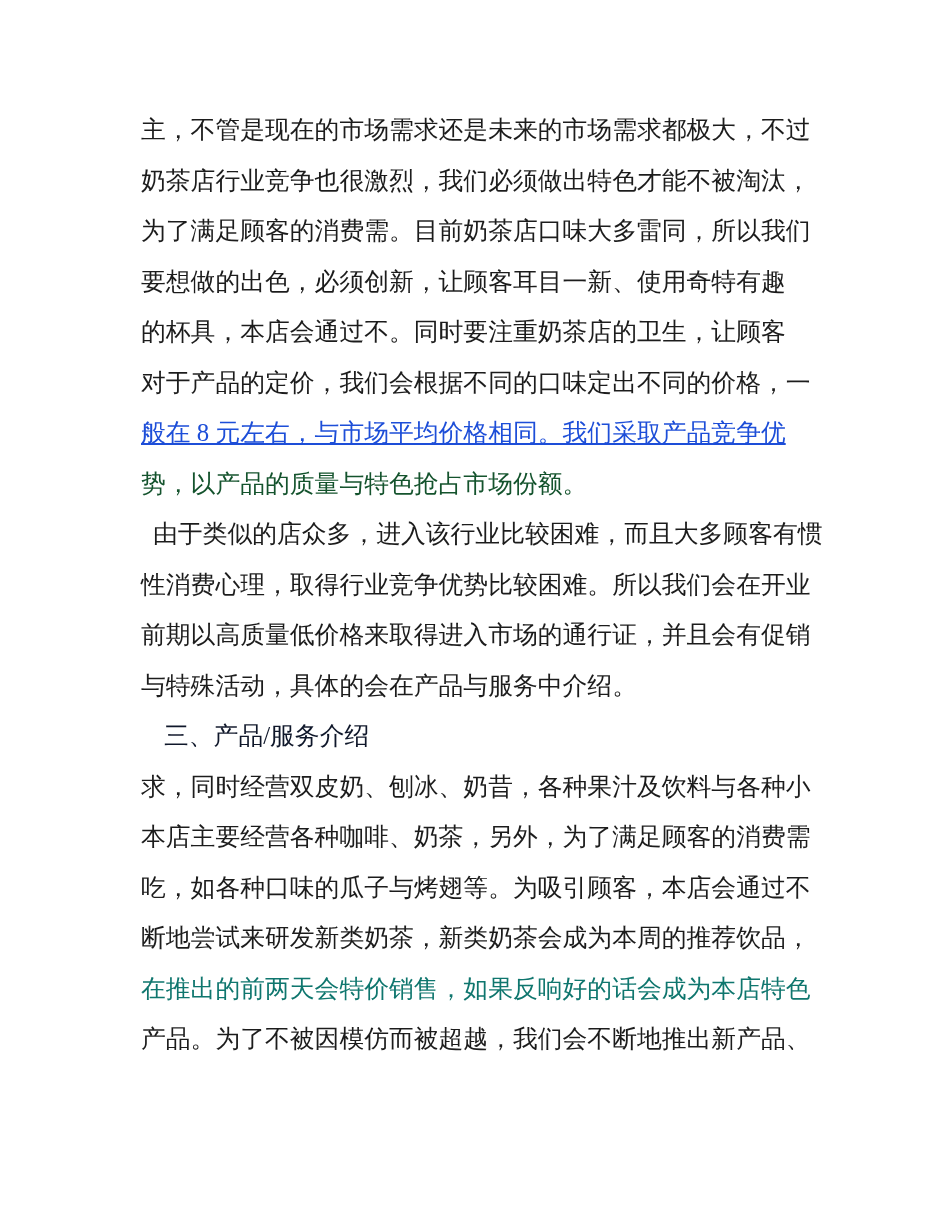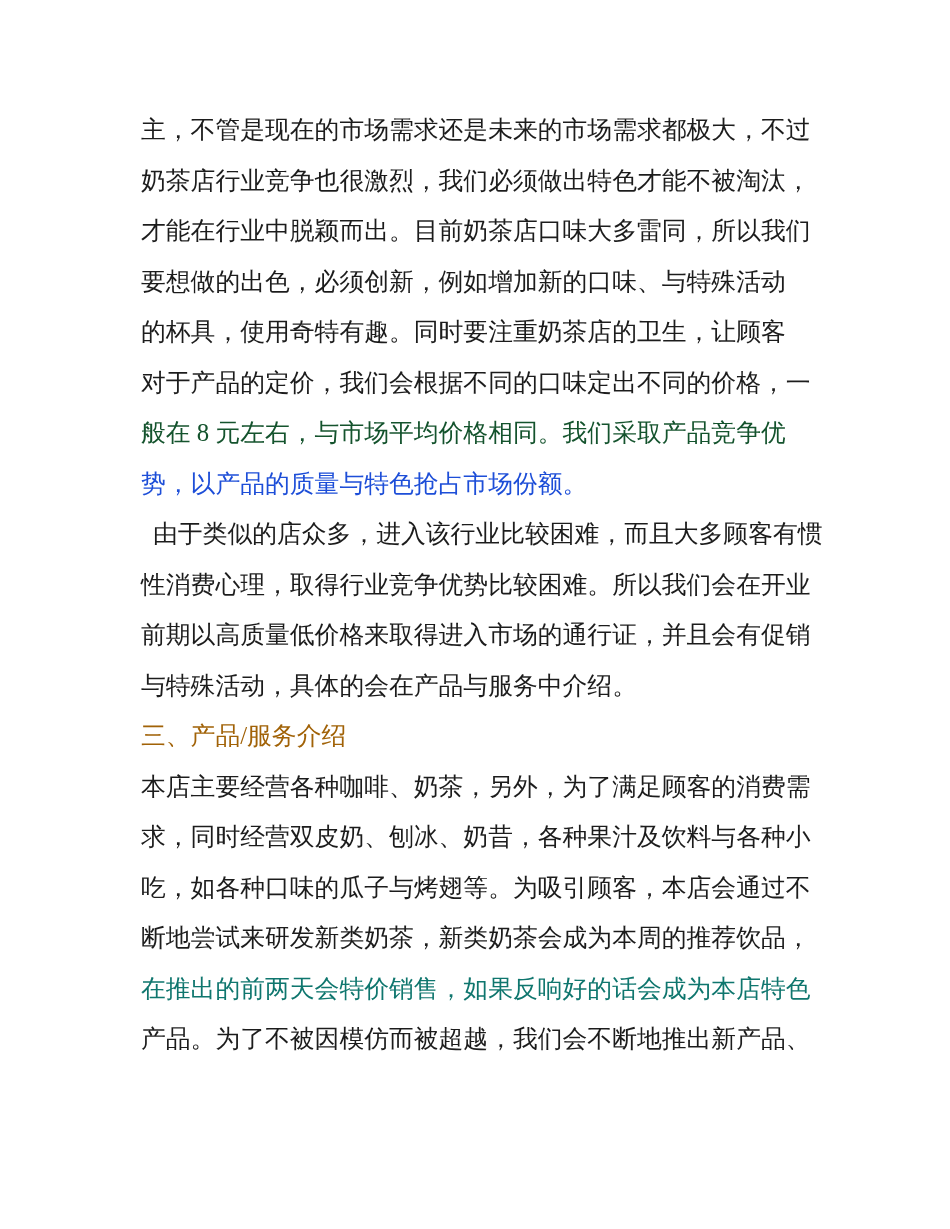--- a/index.html
+++ b/index.html
@@ -32,31 +32,31 @@
     text-align: left;
   }
 </style>
 </head>
 <body style="background: rgb(255, 255, 255);">
 
 <div class="doc-page">
   <div class="doc-body">
     <div class="doc-line" style="color: rgb(28, 28, 28);">主，不管是现在的市场需求还是未来的市场需求都极大，不过</div>
     <div class="doc-line" style="color: rgb(28, 28, 28);">奶茶店行业竞争也很激烈，我们必须做出特色才能不被淘汰，</div>
-    <div class="doc-line" style="color: rgb(28, 28, 28);">才能在行业中脱颖而出。目前奶茶店口味大多雷同，所以我们</div>
-    <div class="doc-line" style="color: rgb(28, 28, 28);">要想做的出色，必须创新，例如增加新的口味、与特殊活动</div>
-    <div class="doc-line" style="color: rgb(28, 28, 28);">的杯具，使用奇特有趣。同时要注重奶茶店的卫生，让顾客</div>
+    <div class="doc-line" style="color: rgb(28, 28, 28);">为了满足顾客的消费需。目前奶茶店口味大多雷同，所以我们</div>
+    <div class="doc-line" style="color: rgb(28, 28, 28);">要想做的出色，必须创新，让顾客耳目一新、使用奇特有趣</div>
+    <div class="doc-line" style="color: rgb(28, 28, 28);">的杯具，本店会通过不。同时要注重奶茶店的卫生，让顾客</div>
     <div class="doc-line" style="color: rgb(28, 28, 28);">对于产品的定价，我们会根据不同的口味定出不同的价格，一</div>
-    <div class="doc-line" style="color: #14532d;">般在 8 元左右，与市场平均价格相同。我们采取产品竞争优</div>
-    <div class="doc-line" style="color: #1d4ed8;">势，以产品的质量与特色抢占市场份额。</div>
+    <div class="doc-line" style="color: #1d4ed8; text-decoration: underline;">般在 8 元左右，与市场平均价格相同。我们采取产品竞争优</div>
+    <div class="doc-line" style="color: #14532d;">势，以产品的质量与特色抢占市场份额。</div>
     <div class="doc-line" style="color: rgb(28, 28, 28); margin-left: 12px;">由于类似的店众多，进入该行业比较困难，而且大多顾客有惯</div>
     <div class="doc-line" style="color: rgb(28, 28, 28);">性消费心理，取得行业竞争优势比较困难。所以我们会在开业</div>
     <div class="doc-line" style="color: rgb(28, 28, 28);">前期以高质量低价格来取得进入市场的通行证，并且会有促销</div>
     <div class="doc-line" style="color: rgb(28, 28, 28);">与特殊活动，具体的会在产品与服务中介绍。</div>
-    <div class="doc-line" style="color: #a16207;">三、产品/服务介绍</div>
+    <div class="doc-line" style="color: #0f172a; margin-left: 23px;">三、产品/服务介绍</div>
+    <div class="doc-line" style="color: rgb(28, 28, 28);">求，同时经营双皮奶、刨冰、奶昔，各种果汁及饮料与各种小</div>
     <div class="doc-line" style="color: rgb(28, 28, 28);">本店主要经营各种咖啡、奶茶，另外，为了满足顾客的消费需</div>
-    <div class="doc-line" style="color: rgb(28, 28, 28);">求，同时经营双皮奶、刨冰、奶昔，各种果汁及饮料与各种小</div>
     <div class="doc-line" style="color: rgb(28, 28, 28);">吃，如各种口味的瓜子与烤翅等。为吸引顾客，本店会通过不</div>
     <div class="doc-line" style="color: rgb(28, 28, 28);">断地尝试来研发新类奶茶，新类奶茶会成为本周的推荐饮品，</div>
     <div class="doc-line" style="color: #0f766e;">在推出的前两天会特价销售，如果反响好的话会成为本店特色</div>
     <div class="doc-line" style="color: rgb(28, 28, 28);">产品。为了不被因模仿而被超越，我们会不断地推出新产品、</div>
   </div>
 </div>
 
 </body></html>

